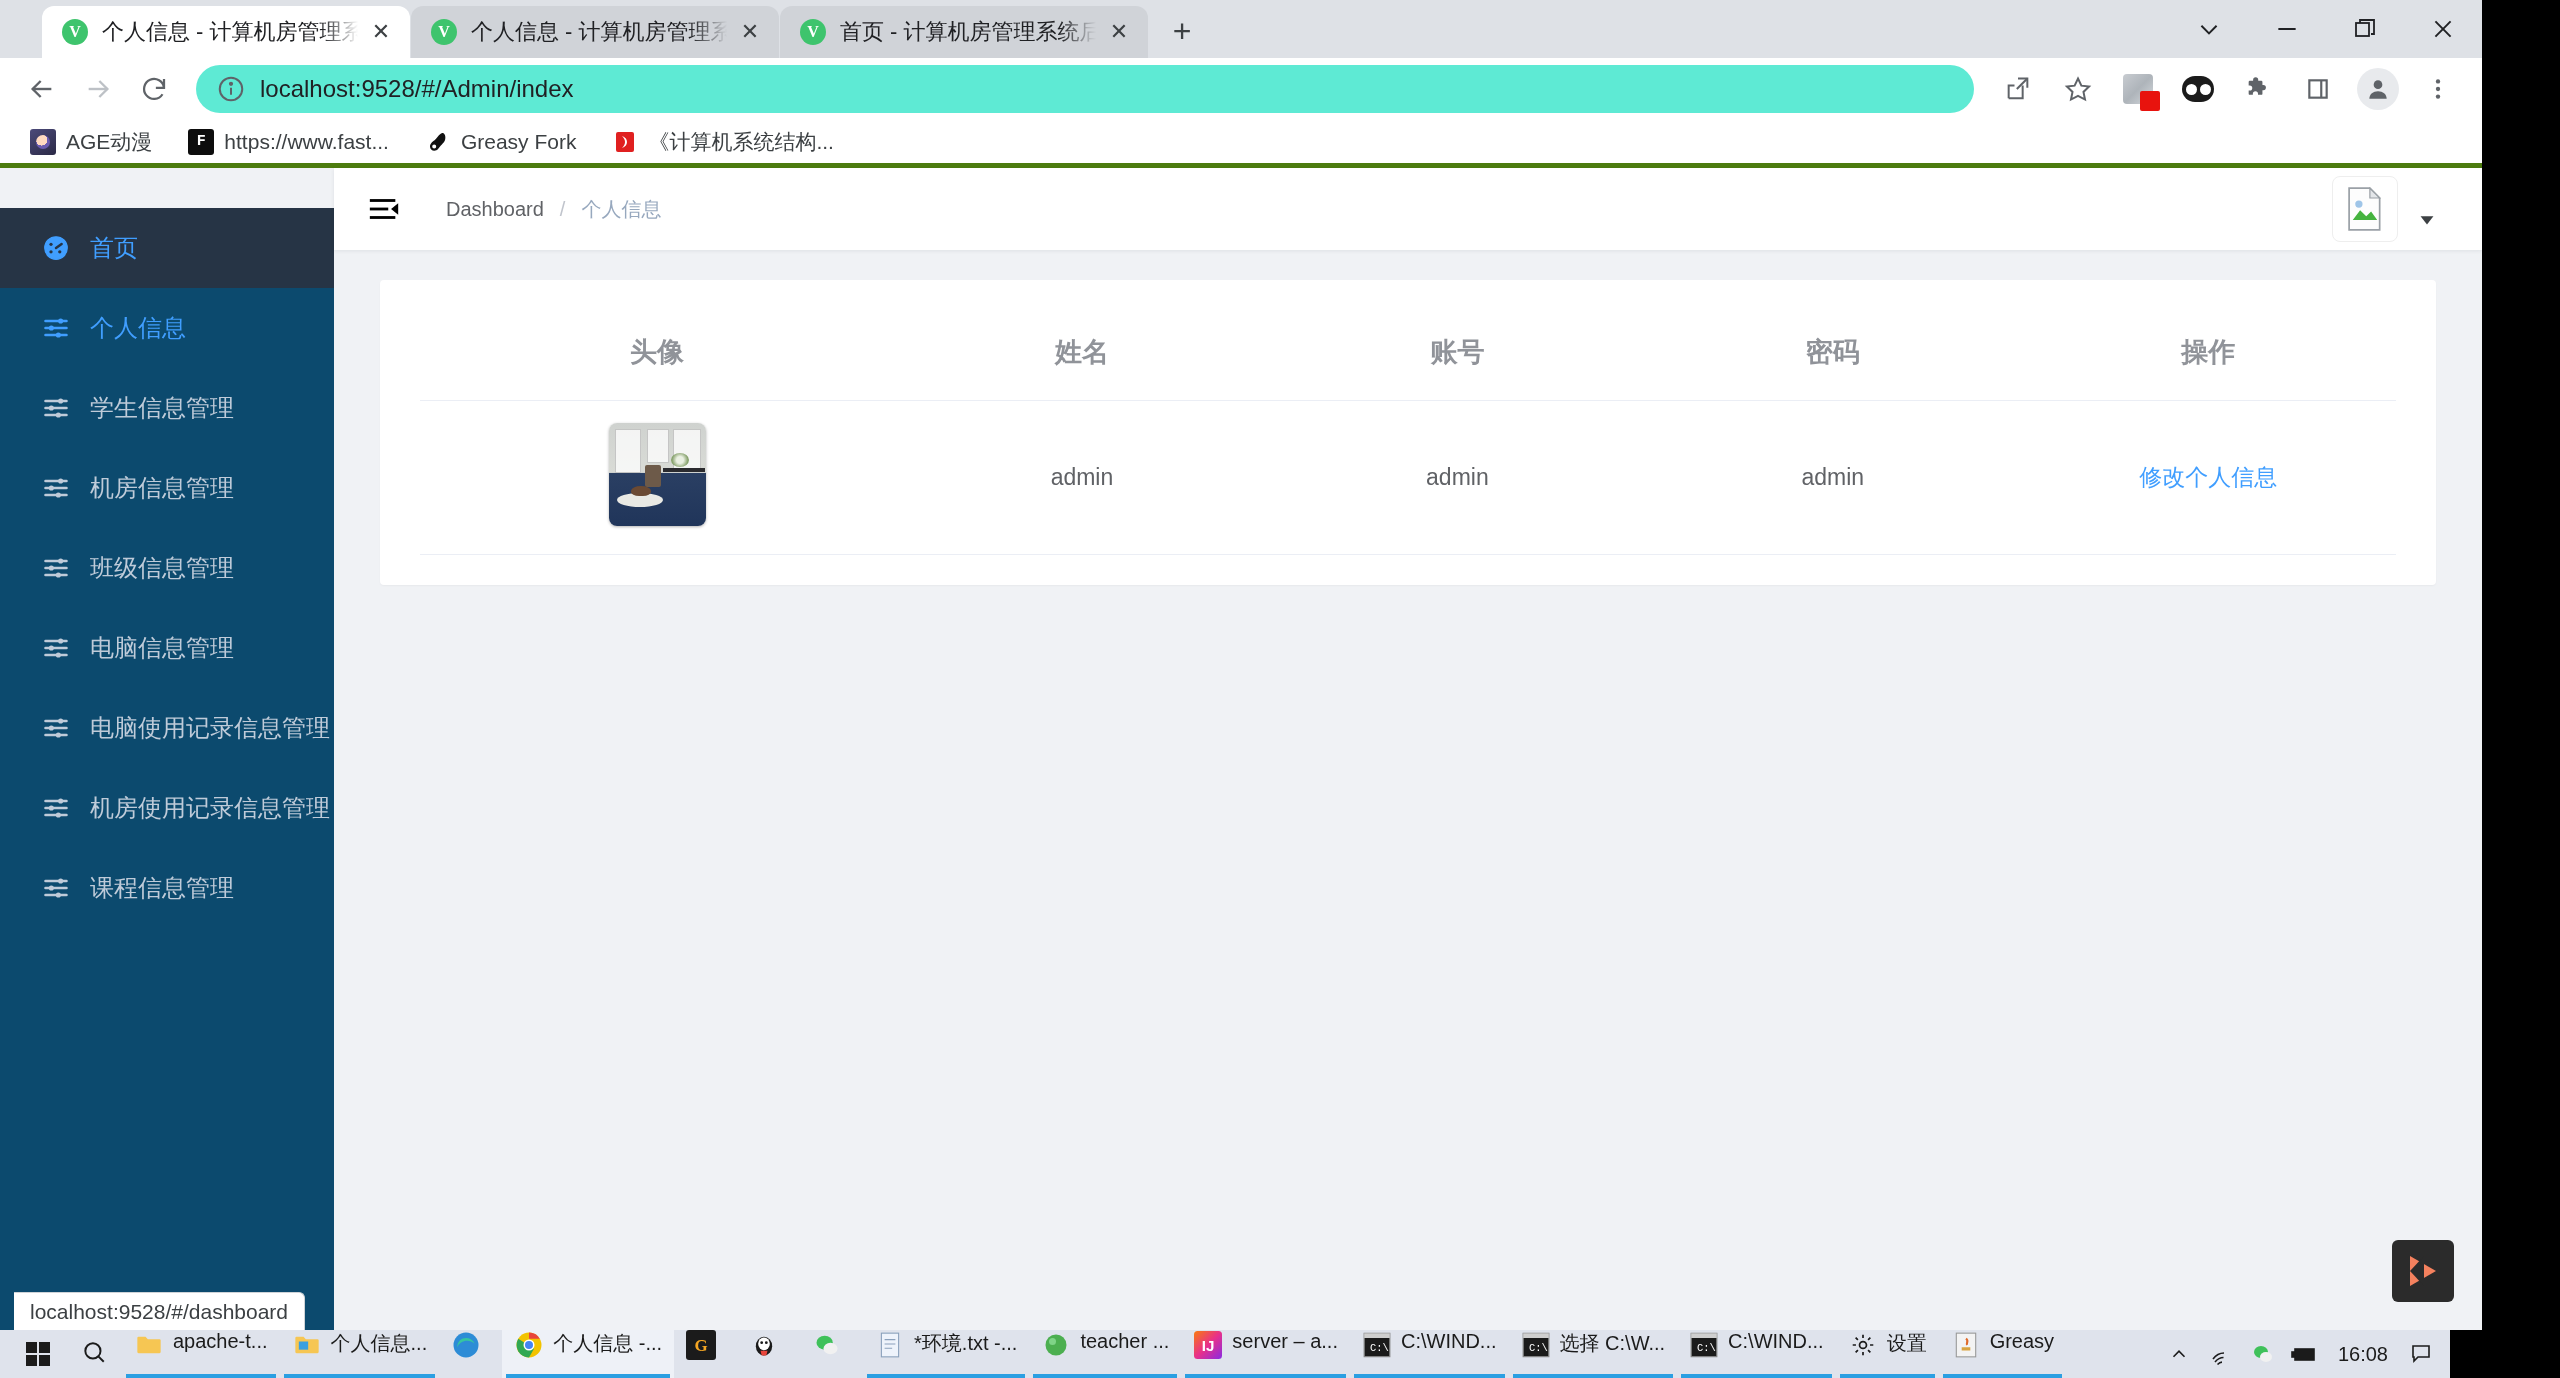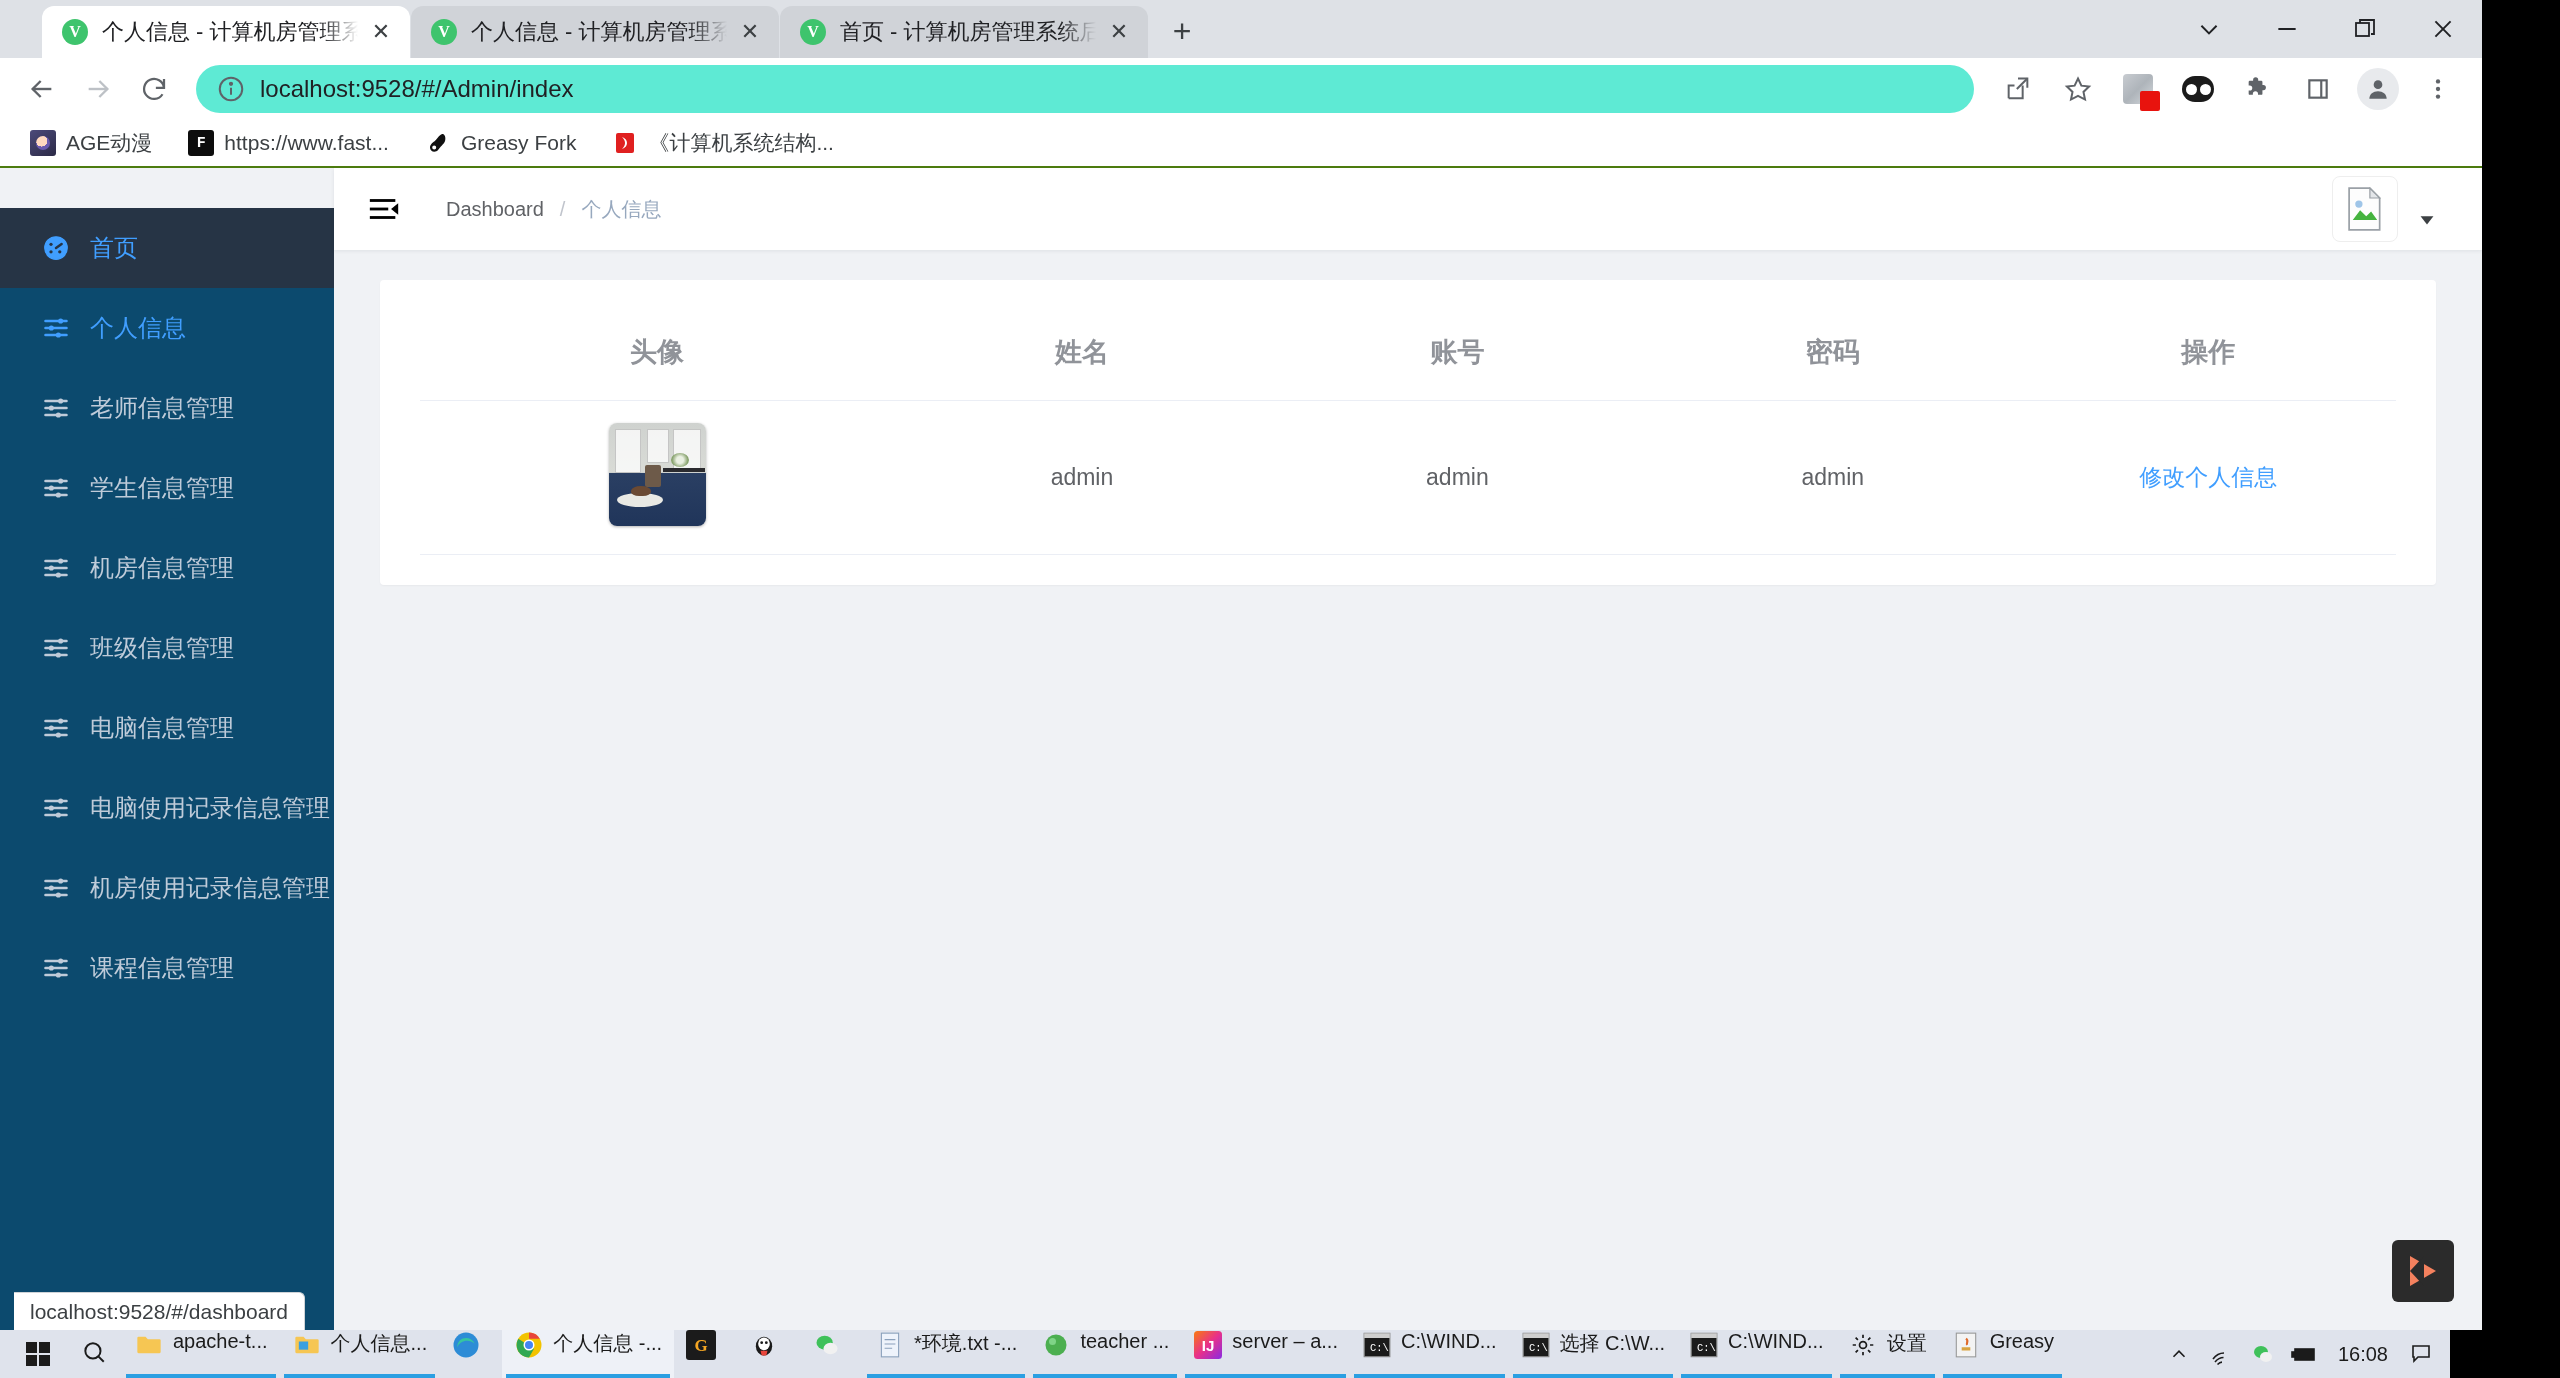--- a/index.html
+++ b/index.html
@@ -108,21 +108,21 @@
   }
   .ext-eyes i { width: 11px; height: 11px; border-radius: 50%; background:#fff; display:block; }
   .avatar-btn {
     width: 42px; height: 42px; border-radius: 50%; background: #e8eaed;
     display: flex; align-items: center; justify-content: center; color: #5f6368;
   }
 
   
   .bookmarks {
     height: 48px; background: #ffffff; display: flex; align-items: center;
-    padding: 0 18px; border-bottom: 2px solid #4d7c0f;
+    padding: 0 18px; border-bottom: 5px solid #4d7c0f;
   }
   .bm {
     display: flex; align-items: center; height: 38px; border-radius: 6px;
     padding: 0 12px; margin-right: 12px;
   }
   .bm .bm-ico {
     width: 26px; height: 26px; margin-right: 10px; flex: 0 0 auto;
     border-radius: 3px; display: flex; align-items: center;
     justify-content: center; font-size: 15px; font-weight: bold; color: #fff;
     overflow: hidden;
@@ -480,33 +480,20 @@
                 <line x1="3" y1="12" x2="21" y2="12"></line>
                 <line x1="3" y1="18" x2="21" y2="18"></line>
               <circle cx="16" cy="6" r="2.2" fill="currentColor" stroke="none"></circle>
                 <circle cx="8" cy="12" r="2.2" fill="currentColor" stroke="none"></circle>
                 <circle cx="14" cy="18" r="2.2" fill="currentColor" stroke="none"></circle>
             </svg>
           </span>
           <span class="side-label">个人信息</span>
         </div>
 
-        <div class="side-item">
-          <span class="side-icon">
-            <svg width="28" height="28" viewBox="0 0 24 24" fill="none" stroke="currentColor" stroke-width="2.2" stroke-linecap="round">
-              <line x1="3" y1="6" x2="21" y2="6"></line>
-                <line x1="3" y1="12" x2="21" y2="12"></line>
-                <line x1="3" y1="18" x2="21" y2="18"></line>
-              <circle cx="16" cy="6" r="2.2" fill="currentColor" stroke="none"></circle>
-                <circle cx="8" cy="12" r="2.2" fill="currentColor" stroke="none"></circle>
-                <circle cx="14" cy="18" r="2.2" fill="currentColor" stroke="none"></circle>
-            </svg>
-          </span>
-          <span class="side-label">老师信息管理</span>
-        </div>
 
         <div class="side-item">
           <span class="side-icon">
             <svg width="28" height="28" viewBox="0 0 24 24" fill="none" stroke="currentColor" stroke-width="2.2" stroke-linecap="round">
               <line x1="3" y1="6" x2="21" y2="6"></line>
                 <line x1="3" y1="12" x2="21" y2="12"></line>
                 <line x1="3" y1="18" x2="21" y2="18"></line>
               <circle cx="16" cy="6" r="2.2" fill="currentColor" stroke="none"></circle>
                 <circle cx="8" cy="12" r="2.2" fill="currentColor" stroke="none"></circle>
                 <circle cx="14" cy="18" r="2.2" fill="currentColor" stroke="none"></circle>

